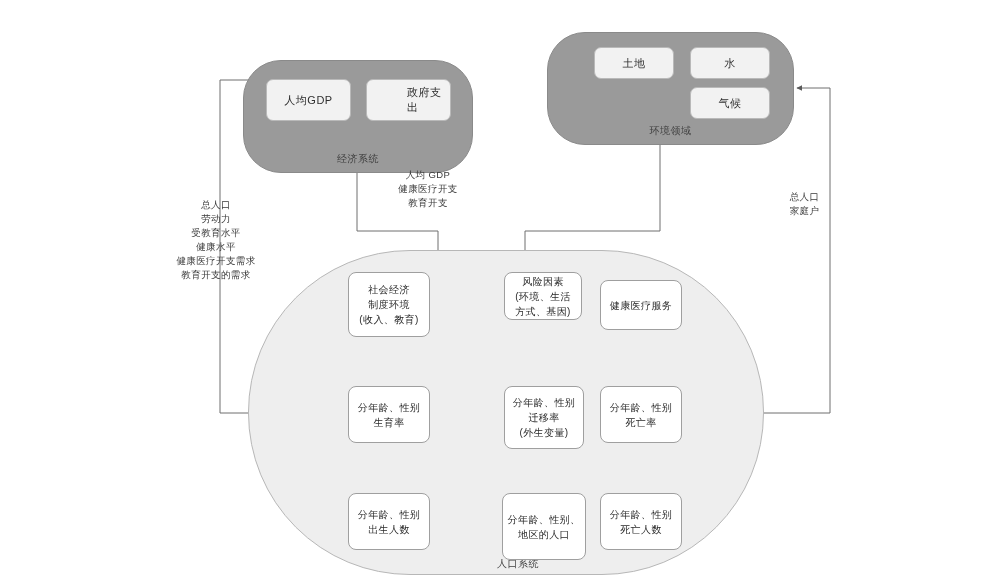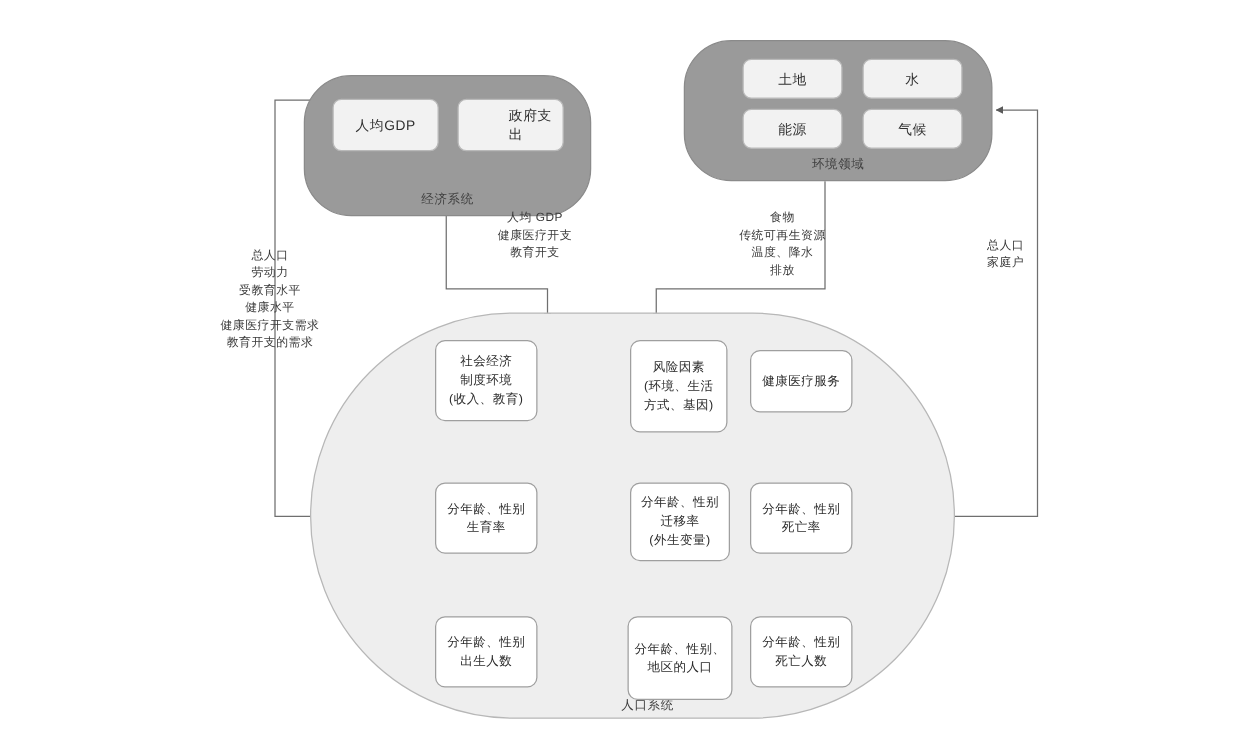--- a/index.html
+++ b/index.html
@@ -163,39 +163,36 @@
     <div class="capsule-label">经济系统</div>
   </div>
 
   <div class="capsule" style="left:547px; top:32px; width:247px; height:113px;">
     <div class="mini-box" style="left:46px; top:14px; width:80px; height:32px;">
       <span>土地</span>
     </div>
     <div class="mini-box" style="left:142px; top:14px; width:80px; height:32px;">
       <span>水</span>
     </div>
-    <div class="mini-box" style="left:46px; top:54px; width:80px; height:32px;">
-      <span>能源</span>
-    </div>
     <div class="mini-box" style="left:142px; top:54px; width:80px; height:32px;">
       <span>气候</span>
     </div>
     <div class="capsule-label">环境领域</div>
   </div>
 
   <div class="pop-ellipse"></div>
   <div class="pop-label">人口系统</div>
 
   <div class="node" style="left:348px; top:272px; width:82px; height:65px;">
     <span>社会经济</span>
     <span>制度环境</span>
     <span>(收入、教育)</span>
   </div>
 
-  <div class="node" style="left:504px; top:272px; width:78px; height:74px;">
+  <div class="node" style="left:504px; top:272px; width:78px; height:48px;">
     <span>风险因素</span>
     <span>(环境、生活</span>
     <span>方式、基因)</span>
   </div>
 
   <div class="node" style="left:600px; top:280px; width:82px; height:50px;">
     <span>健康医疗服务</span>
   </div>
 
   <div class="node" style="left:348px; top:386px; width:82px; height:57px;">
@@ -237,25 +234,19 @@
     <span>健康医疗开支需求</span>
     <span>教育开支的需求</span>
   </div>
 
   <div class="flow-label" style="left:368px; top:168px; width:120px;">
     <span>人均 GDP</span>
     <span>健康医疗开支</span>
     <span>教育开支</span>
   </div>
 
-  <div class="flow-label" style="left:565px; top:168px; width:122px;">
-    <span>食物</span>
-    <span>传统可再生资源</span>
-    <span>温度、降水</span>
-    <span>排放</span>
-  </div>
 
   <div class="flow-label" style="left:752px; top:190px; width:105px;">
     <span>总人口</span>
     <span>家庭户</span>
   </div>
 
 </div>
 
 </body></html>

